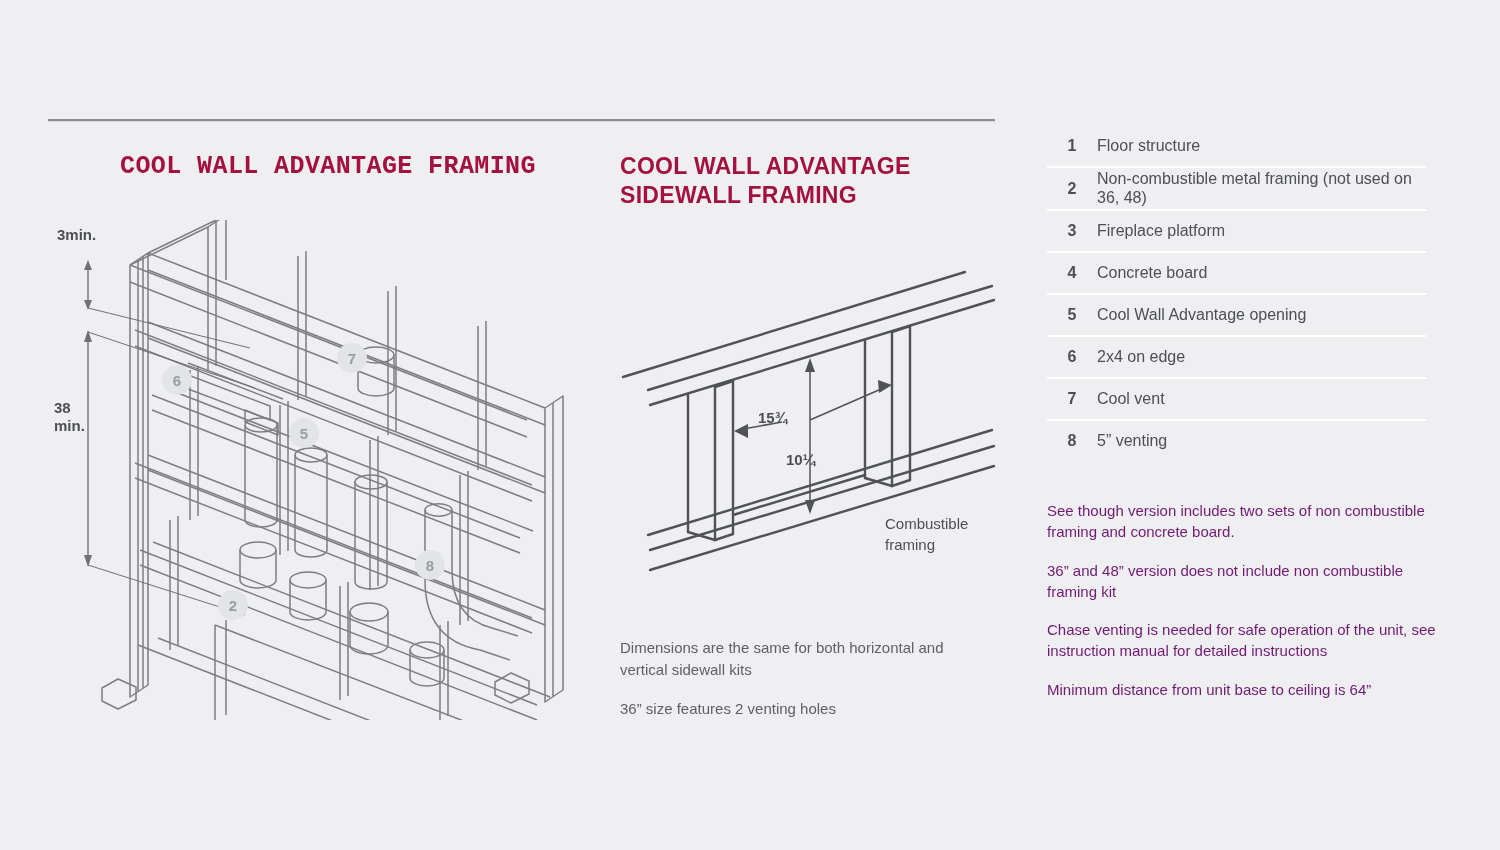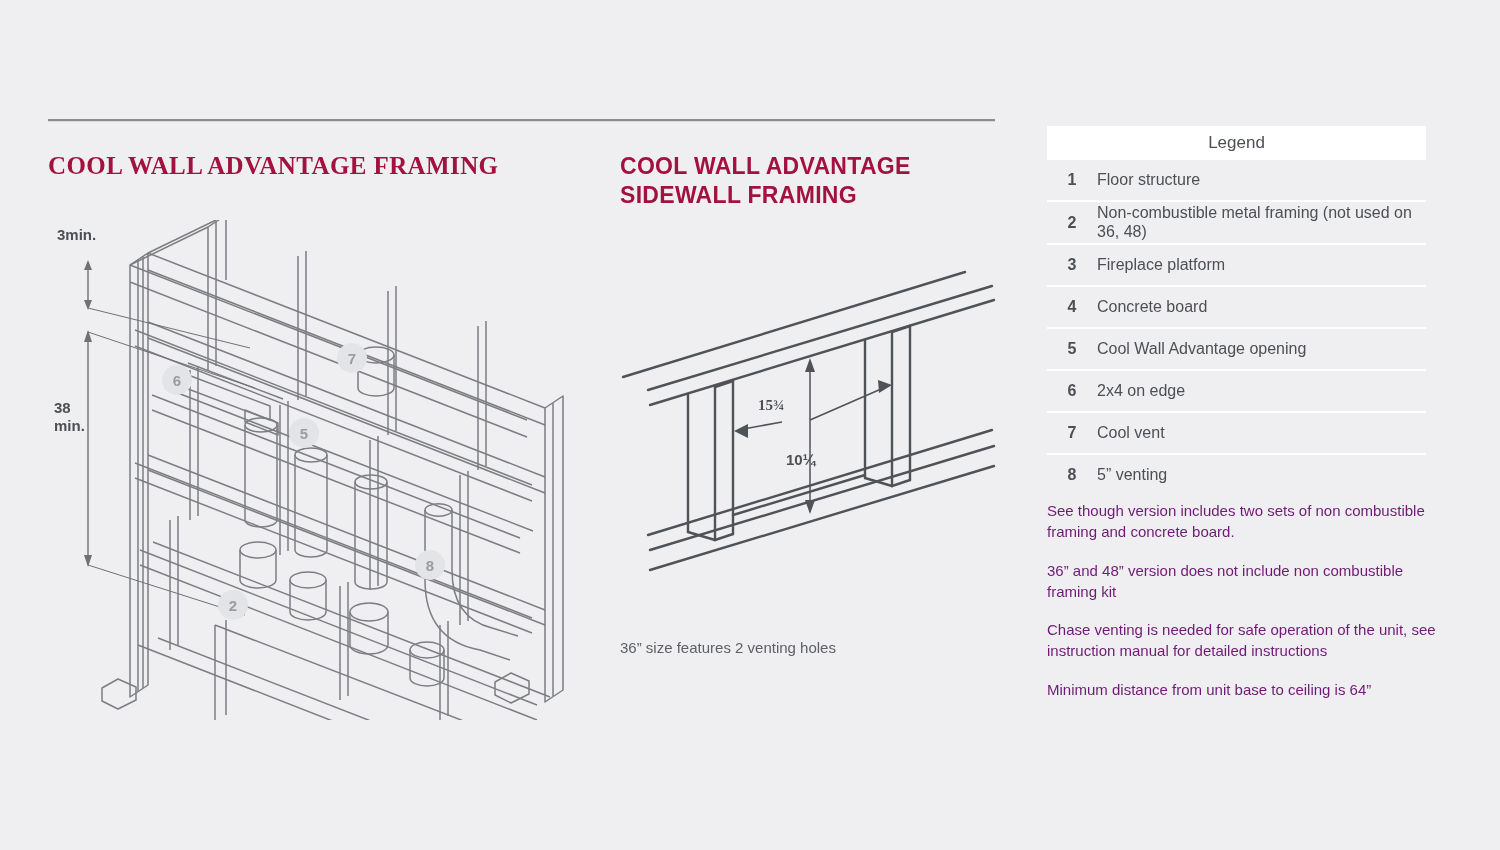--- a/index.html
+++ b/index.html
@@ -14,21 +14,22 @@
   
   .top-rule{
     position:absolute;left:48px;top:119px;width:947px;height:3px;
     background:linear-gradient(to bottom,#8b8b90 0 2px,#d9d9dd 2px 3px);
   }
 
   
   .h-left{
     position:absolute;left:48px;top:152px;width:560px;
     color:#a3123e;font-size:25px;font-weight:bold;letter-spacing:.4px;
-    font-family:Liberation Serif, serif;
+    font-family:Liberation Mono, monospace;
+    text-align:center;
   }
   .h-mid{
     position:absolute;left:620px;top:152px;width:380px;
     color:#a3123e;font-size:23px;font-weight:bold;line-height:1.28;letter-spacing:.3px;
   }
 
   
   .legend{position:absolute;left:1047px;top:126px;width:379px;}
   .legend-head{
     background:#ffffff;height:34px;line-height:34px;text-align:center;
@@ -287,30 +288,34 @@
       <path d="M185 250 L190 264 L195 250" fill="#4f5257" stroke="none"></path>
 
       <path d="M118 180 L162 172"></path>
       <path d="M128 174 L114 181 L128 188" fill="#4f5257" stroke="none"></path>
 
       <path d="M190 170 L268 136"></path>
       <path d="M258 130 L272 135 L259 143" fill="#4f5257" stroke="none"></path>
     </g>
   </svg>
 
-  <div class="dimtext" style="left:758px;top:397px;width:62px;font-family:Liberation Serif, serif;">15¾</div>
+  <div class="dimtext" style="left:758px;top:409px;width:62px;">15¾</div>
   <div class="dimtext" style="left:786px;top:451px;width:58px;">10¼</div>
 
+  <div class="combust">
+    <span>Combustible</span><br>
+    <span>framing</span>
+  </div>
 
   <div class="caps">
+    <div class="cap">Dimensions are the same for both horizontal and vertical sidewall kits</div>
     <div class="cap">36” size features 2 venting holes</div>
   </div>
 
   <div class="legend">
-    <div class="legend-head">Legend</div>
 
     <div class="legend-row">
       <div class="legend-num">1</div>
       <div class="legend-label">Floor structure</div>
     </div>
     <div class="legend-row">
       <div class="legend-num">2</div>
       <div class="legend-label">Non-combustible metal framing (not used on 36, 48)</div>
     </div>
     <div class="legend-row">

